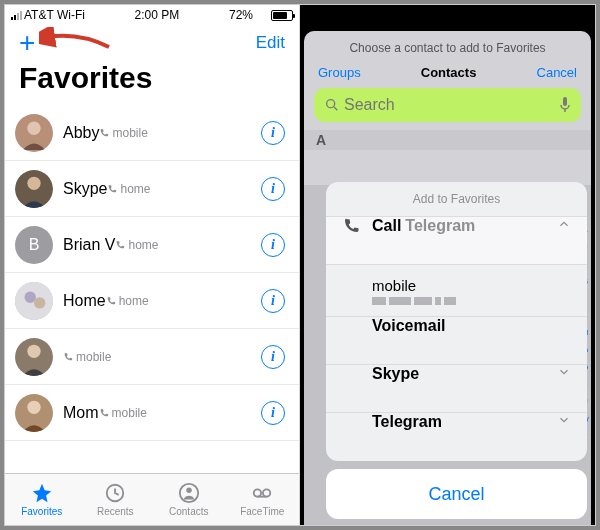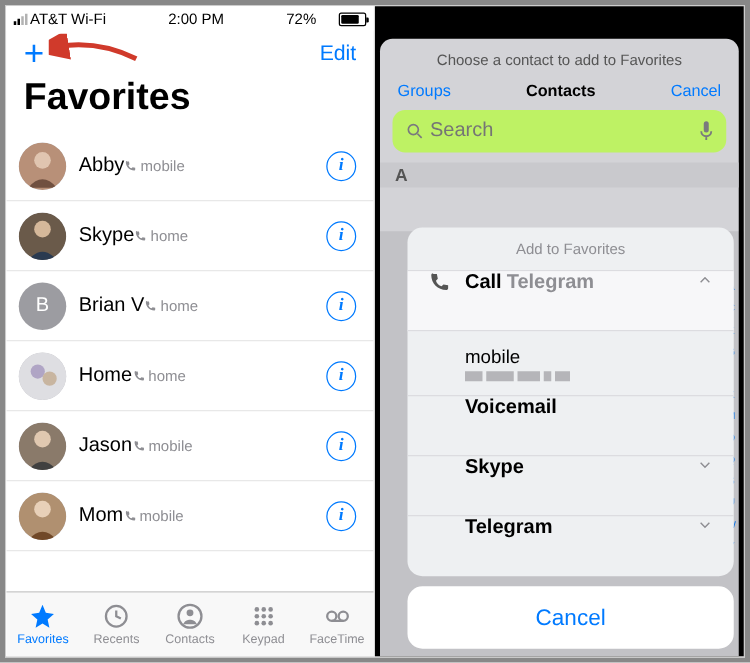--- a/index.html
+++ b/index.html
@@ -197,21 +197,20 @@
 
       <div class="row">
         <div class="avatar">
             <svg viewBox="0 0 40 40">
               <circle cx="20" cy="20" r="20" fill="#8a7a6a"></circle>
               <circle cx="20" cy="14" r="7" fill="#e0c8b0"></circle>
               <path d="M8 40 Q20 26 32 40" fill="#404040"></path>
             </svg>
           </div>
         <div class="row-main">
-          <div class="row-name">Jason</div>
           <div class="row-sub">
               <svg viewBox="0 0 24 24">
                 <path fill="#8e8e93" d="M6 2c-1 0-2 1-2 2 0 9 7 16 16 16 1 0 2-1 2-2v-3l-5-1-2 2c-3-1-5-3-6-6l2-2-1-5H6z"></path>
               </svg>
               <span>mobile</span>
             </div>
         </div>
         <div class="info-btn">i</div>
       </div>
 
@@ -250,34 +249,20 @@
           </svg>
         <span>Recents</span>
       </div>
       <div class="tab">
         <svg viewBox="0 0 24 24">
             <circle cx="12" cy="12" r="10" fill="none" stroke="currentColor" stroke-width="2"></circle>
             <circle cx="12" cy="9" r="3" fill="currentColor"></circle>
             <path d="M6 19c1-3 4-4 6-4s5 1 6 4" fill="currentColor"></path>
           </svg>
         <span>Contacts</span>
-      </div>
-      <div class="tab">
-        <svg viewBox="0 0 24 24">
-            <circle cx="6" cy="6" r="2" fill="currentColor"></circle>
-            <circle cx="12" cy="6" r="2" fill="currentColor"></circle>
-            <circle cx="18" cy="6" r="2" fill="currentColor"></circle>
-            <circle cx="6" cy="12" r="2" fill="currentColor"></circle>
-            <circle cx="12" cy="12" r="2" fill="currentColor"></circle>
-            <circle cx="18" cy="12" r="2" fill="currentColor"></circle>
-            <circle cx="6" cy="18" r="2" fill="currentColor"></circle>
-            <circle cx="12" cy="18" r="2" fill="currentColor"></circle>
-            <circle cx="18" cy="18" r="2" fill="currentColor"></circle>
-          </svg>
-        <span>Keypad</span>
       </div>
       <div class="tab">
         <svg viewBox="0 0 24 24">
             <circle cx="7" cy="12" r="4" fill="none" stroke="currentColor" stroke-width="2"></circle>
             <circle cx="17" cy="12" r="4" fill="none" stroke="currentColor" stroke-width="2"></circle>
             <line x1="7" y1="16" x2="17" y2="16" stroke="currentColor" stroke-width="2"></line>
           </svg>
         <span>FaceTime</span>
       </div>
     </div>

